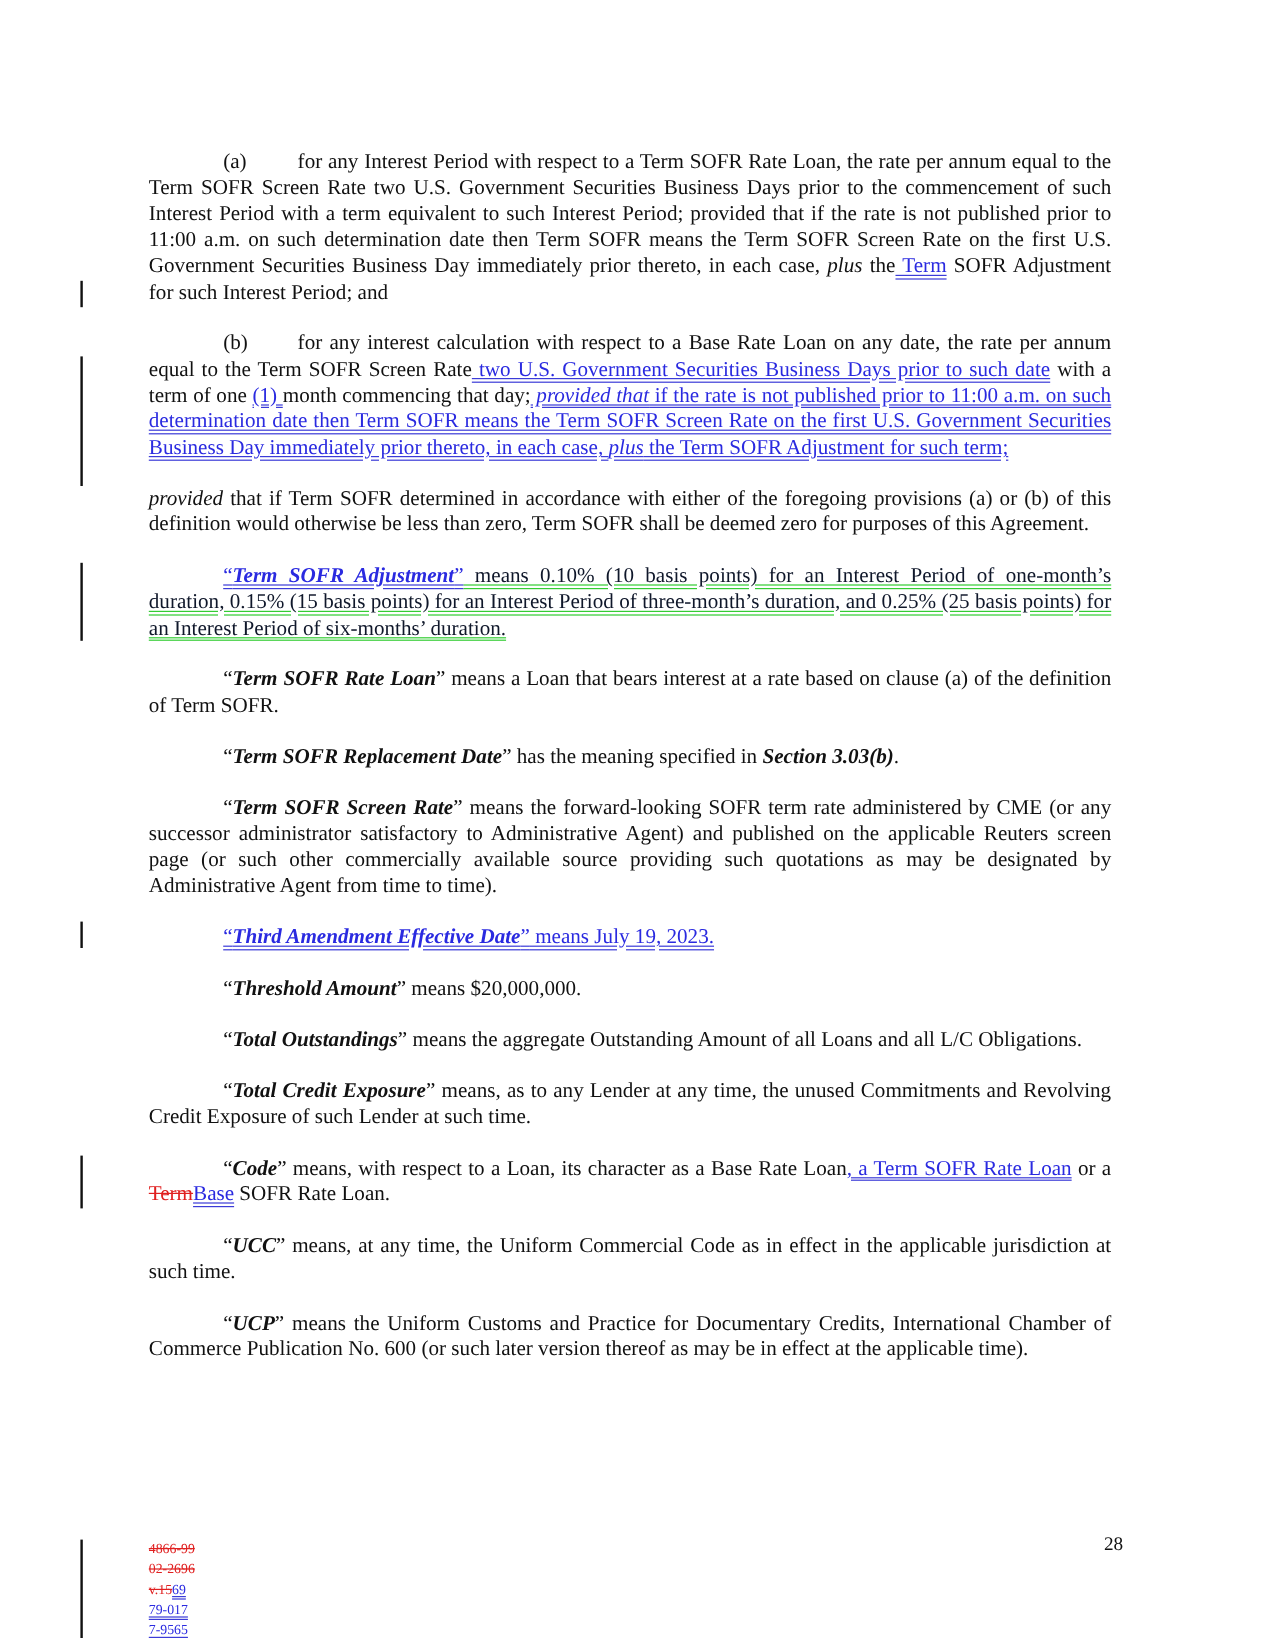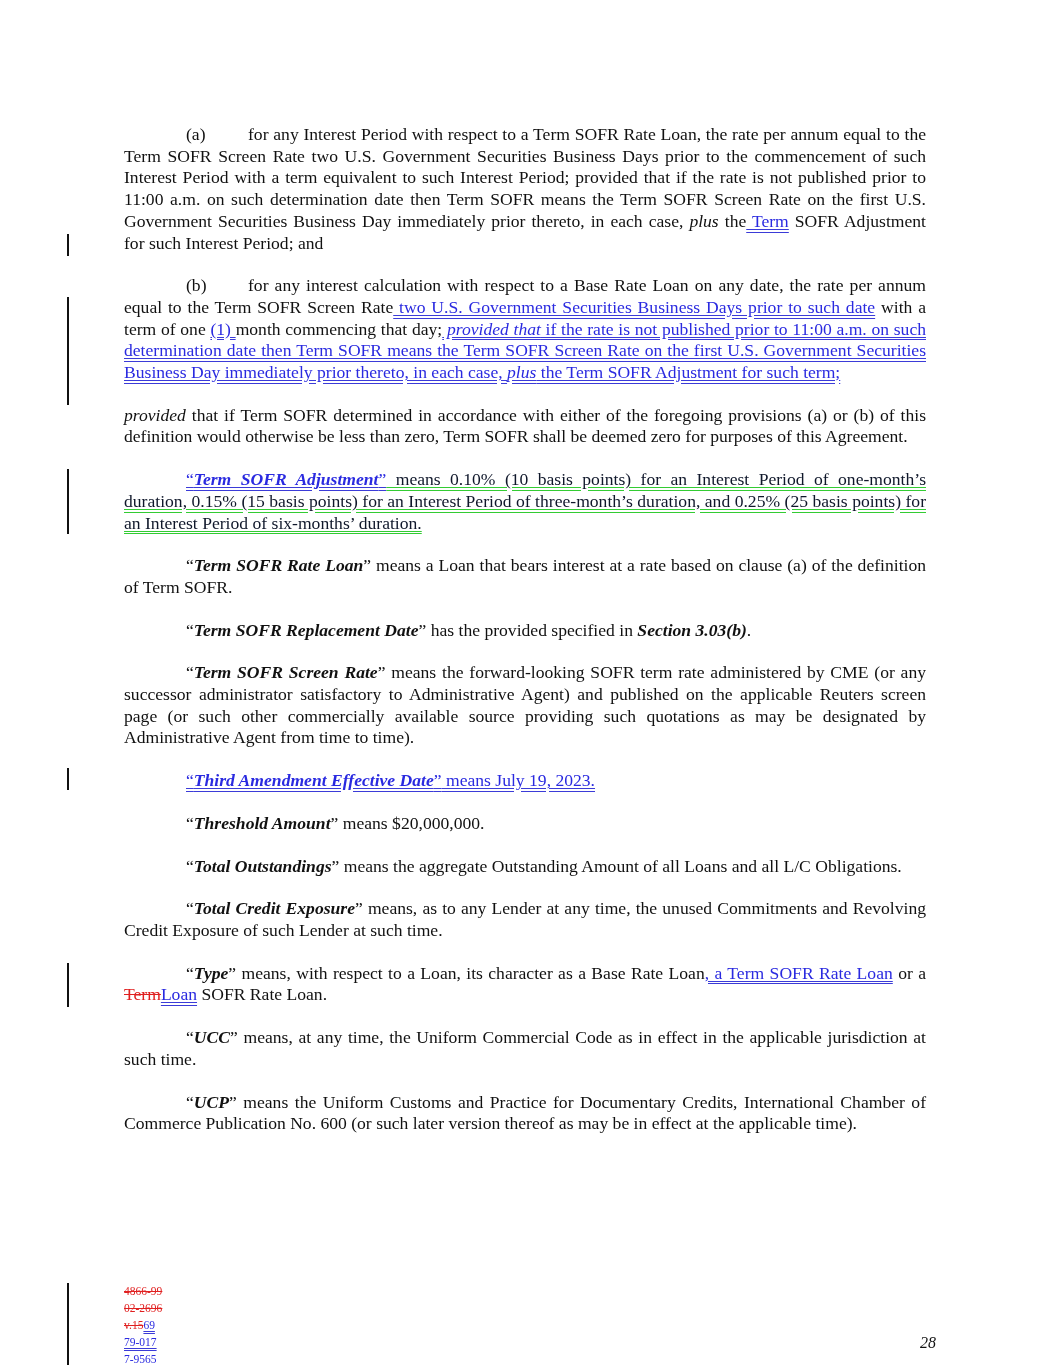--- a/index.html
+++ b/index.html
@@ -15,21 +15,21 @@
     .ins-green { color: #0f172a; text-decoration: underline double; text-decoration-color: #33cc33; text-underline-offset: 2px; }
     .del { color: #e02020; text-decoration: line-through; }
     .term { font-weight: bold; font-style: italic; }
     em { }
     .bar { position: absolute; left: -57px; width: 2px; background: #111111; }
     .footer-code {
       position: absolute; left: 124px; top: 1283px; font-size: 11.5px; line-height: 17px;
     }
     .footer-code div { white-space: nowrap; }
     .footer-bar { position: absolute; left: 67px; width: 2px; background: #111111; }
-    .page-number { position: absolute; left: 920px; top: 1334px; font-size: 16px; font-style: italic; }
+    .page-number { position: absolute; left: 920px; top: 1279px; font-size: 16px; }
   </style>
 </head>
 <body>
 
 <div class="page">
 
   <p class="indent">
     <span class="bar" style="top:110px;height:22px;"></span>
     <span class="clause-label">(a)</span><span>for any Interest Period with respect to a Term SOFR Rate Loan, the rate per annum equal to the Term SOFR Screen Rate two U.S. Government Securities Business Days prior to the commencement of such Interest Period with a term equivalent to such Interest Period; provided that if the rate is not published prior to 11:00 a.m. on such determination date then Term SOFR means the Term SOFR Screen Rate on the first U.S. Government Securities Business Day immediately prior thereto, in each case, </span><em>plus</em><span> the</span><span class="ins"> Term</span><span> SOFR Adjustment for such Interest Period; and</span>
   </p>
@@ -41,38 +41,38 @@
 
   <p><em>provided</em><span> that if Term SOFR determined in accordance with either of the foregoing provisions (a) or (b) of this definition would otherwise be less than zero, Term SOFR shall be deemed zero for purposes of this Agreement.</span></p>
 
   <p class="indent">
     <span class="bar" style="top:0;height:65px;"></span>
     <span class="ins"><span>“</span><span class="term">Term SOFR Adjustment</span><span>”</span></span><span class="ins-green"> means 0.10% (10 basis points) for an Interest Period of one-month’s duration, 0.15% (15 basis points) for an Interest Period of three-month’s duration, and 0.25% (25 basis points) for an Interest Period of six-months’ duration.</span>
   </p>
 
   <p class="indent"><span>“</span><span class="term">Term SOFR Rate Loan</span><span>”</span><span> means a Loan that bears interest at a rate based on clause (a) of the definition of Term SOFR.</span></p>
 
-  <p class="indent"><span>“</span><span class="term">Term SOFR Replacement Date</span><span>”</span><span> has the provided specified in </span><span class="term">Section 3.03(b)</span><span>.</span></p>
+  <p class="indent"><span>“</span><span class="term">Term SOFR Replacement Date</span><span>”</span><span> has the meaning specified in </span><span class="term">Section 3.03(b)</span><span>.</span></p>
 
   <p class="indent"><span>“</span><span class="term">Term SOFR Screen Rate</span><span>”</span><span> means the forward-looking SOFR term rate administered by CME (or any successor administrator satisfactory to Administrative Agent) and published on the applicable Reuters screen page (or such other commercially available source providing such quotations as may be designated by Administrative Agent from time to time).</span></p>
 
   <p class="indent">
     <span class="bar" style="top:-2px;height:22px;"></span>
     <span class="ins"><span>“</span><span class="term">Third Amendment Effective Date</span><span>”</span><span> means July 19, 2023.</span></span>
   </p>
 
   <p class="indent"><span>“</span><span class="term">Threshold Amount</span><span>”</span><span> means $20,000,000.</span></p>
 
   <p class="indent"><span>“</span><span class="term">Total Outstandings</span><span>”</span><span> means the aggregate Outstanding Amount of all Loans and all L/C Obligations.</span></p>
 
   <p class="indent"><span>“</span><span class="term">Total Credit Exposure</span><span>”</span><span> means, as to any Lender at any time, the unused Commitments and Revolving Credit Exposure of such Lender at such time.</span></p>
 
   <p class="indent">
     <span class="bar" style="top:0;height:44px;"></span>
-    <span>“</span><span class="term">Type</span><span>”</span><span> means, with respect to a Loan, its character as a Base Rate Loan</span><span class="ins">, a Term SOFR Rate Loan</span><span> or a </span><span class="del">Term</span><span class="ins">Loan</span><span> SOFR Rate Loan.</span>
+    <span>“</span><span class="term">Code</span><span>”</span><span> means, with respect to a Loan, its character as a Base Rate Loan</span><span class="ins">, a Term SOFR Rate Loan</span><span> or a </span><span class="del">Term</span><span class="ins">Base</span><span> SOFR Rate Loan.</span>
   </p>
 
   <p class="indent"><span>“</span><span class="term">UCC</span><span>”</span><span> means, at any time, the Uniform Commercial Code as in effect in the applicable jurisdiction at such time.</span></p>
 
   <p class="indent"><span>“</span><span class="term">UCP</span><span>”</span><span> means the Uniform Customs and Practice for Documentary Credits, International Chamber of Commerce Publication No. 600 (or such later version thereof as may be in effect at the applicable time).</span></p>
 
 </div>
 
 <span class="footer-bar" style="top:1283px;height:82px;"></span>
 <div class="footer-code">

